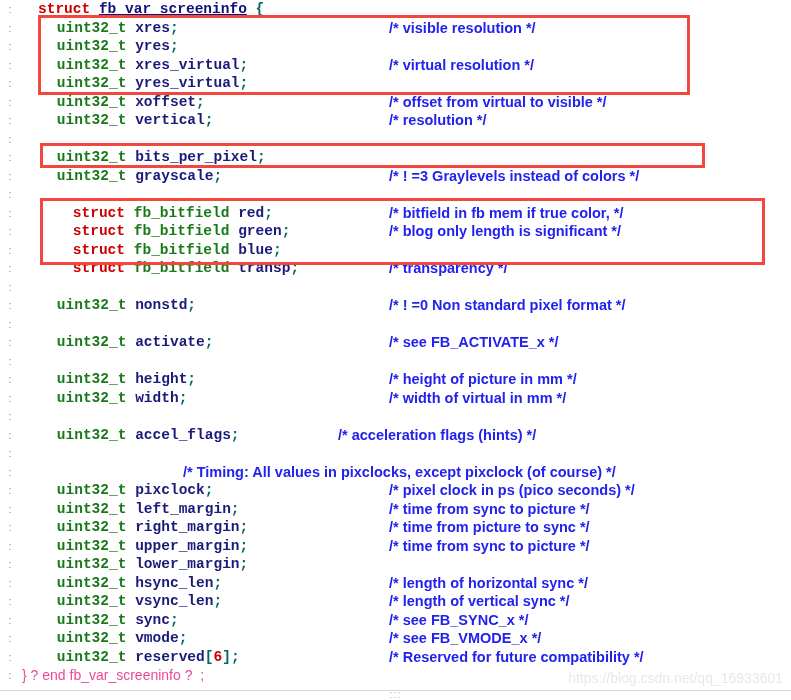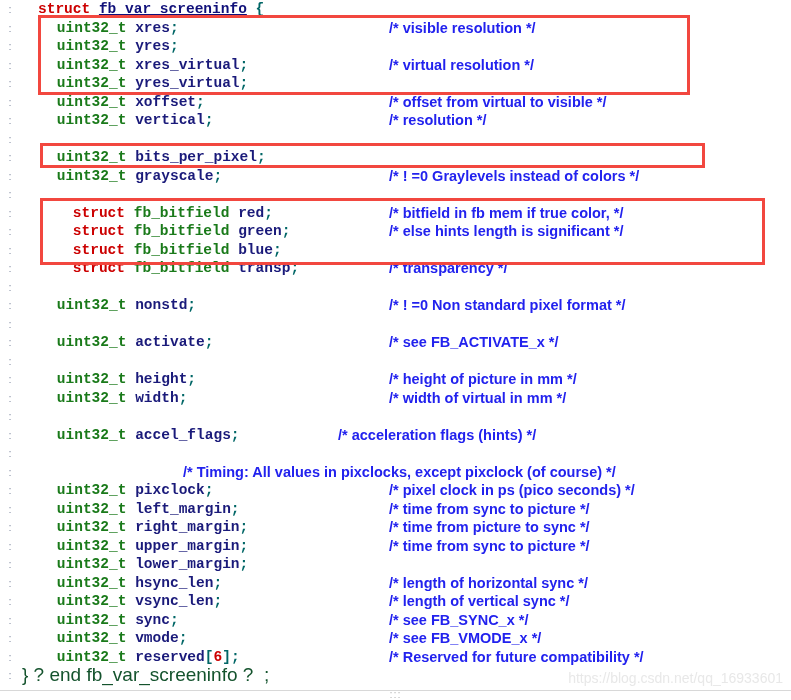--- a/index.html
+++ b/index.html
@@ -67,22 +67,22 @@
   .cmt.col-b { left: 338px; }
   .cmt.col-c { left: 183px; }
 
   
   .kw      { color: #cc0000; margin-left: 16px; }           
   .typ     { color: #1a7a1a; }           
   .idn     { color: #1a1a7a; }           
   .pun     { color: #006666; }           
   .num     { color: #cc0000; }           
   .hdr-nm  { color: #10107a; text-decoration: underline; }
-  .fold    { color: #14532d; font-weight: normal;
-             font-family: "Liberation Sans", sans-serif; font-size: 19px; }
+  .fold    { color: #ec4899; font-weight: normal;
+             font-family: "Liberation Sans", sans-serif; font-size: 14px; }
 
   
   .hl-box {
     position: absolute;
     border: 3px solid #f2473f;
     box-sizing: border-box;
     pointer-events: none;
     background: transparent;
   }
 
@@ -128,24 +128,24 @@
 
   <div id="lines-host">
       <div class="code-line" style="top: 18.5px; position: absolute; left: 0px; width: 791px;"><span class="gutter">:</span><span class="decl">    <span class="typ">uint32_t</span><span class="idn"> xres</span><span class="pun">;</span></span><span class="cmt col-a">/* visible resolution */</span></div>
       <div class="code-line" style="top: 37px; position: absolute; left: 0px; width: 791px;"><span class="gutter">:</span><span class="decl">    <span class="typ">uint32_t</span><span class="idn"> yres</span><span class="pun">;</span></span></div>
       <div class="code-line" style="top: 55.5px; position: absolute; left: 0px; width: 791px;"><span class="gutter">:</span><span class="decl">    <span class="typ">uint32_t</span><span class="idn"> xres_virtual</span><span class="pun">;</span></span><span class="cmt col-a">/* virtual resolution */</span></div>
       <div class="code-line" style="top: 74px; position: absolute; left: 0px; width: 791px;"><span class="gutter">:</span><span class="decl">    <span class="typ">uint32_t</span><span class="idn"> yres_virtual</span><span class="pun">;</span></span></div>
       <div class="code-line" style="top: 92.5px; position: absolute; left: 0px; width: 791px;"><span class="gutter">:</span><span class="decl">    <span class="typ">uint32_t</span><span class="idn"> xoffset</span><span class="pun">;</span></span><span class="cmt col-a">/* offset from virtual to visible */</span></div>
       <div class="code-line" style="top: 111px; position: absolute; left: 0px; width: 791px;"><span class="gutter">:</span><span class="decl">    <span class="typ">uint32_t</span><span class="idn"> vertical</span><span class="pun">;</span></span><span class="cmt col-a">/* resolution */</span></div>
       <div class="code-line" style="top: 129.5px; position: absolute; left: 0px; width: 791px;"><span class="gutter">:</span></div>
       <div class="code-line" style="top: 148px; position: absolute; left: 0px; width: 791px;"><span class="gutter">:</span><span class="decl">    <span class="typ">uint32_t</span><span class="idn"> bits_per_pixel</span><span class="pun">;</span></span></div>
-      <div class="code-line" style="top: 166.5px; position: absolute; left: 0px; width: 791px;"><span class="gutter">:</span><span class="decl">    <span class="typ">uint32_t</span><span class="idn"> grayscale</span><span class="pun">;</span></span><span class="cmt col-a">/* ! =0 Graylevels instead of colors */</span></div>
+      <div class="code-line" style="top: 166.5px; position: absolute; left: 0px; width: 791px;"><span class="gutter">:</span><span class="decl">    <span class="typ">uint32_t</span><span class="idn"> grayscale</span><span class="pun">;</span></span><span class="cmt col-a">/* ! =3 Graylevels instead of colors */</span></div>
       <div class="code-line" style="top: 185px; position: absolute; left: 0px; width: 791px;"><span class="gutter">:</span></div>
       <div class="code-line" style="top: 203.5px; position: absolute; left: 0px; width: 791px;"><span class="gutter">:</span><span class="decl">    <span class="kw">struct</span><span class="typ"> fb_bitfield</span><span class="idn"> red</span><span class="pun">;</span></span><span class="cmt col-a">/* bitfield in fb mem if true color, */</span></div>
-      <div class="code-line" style="top: 222px; position: absolute; left: 0px; width: 791px;"><span class="gutter">:</span><span class="decl">    <span class="kw">struct</span><span class="typ"> fb_bitfield</span><span class="idn"> green</span><span class="pun">;</span></span><span class="cmt col-a">/* else hints length is significant */</span></div>
+      <div class="code-line" style="top: 222px; position: absolute; left: 0px; width: 791px;"><span class="gutter">:</span><span class="decl">    <span class="kw">struct</span><span class="typ"> fb_bitfield</span><span class="idn"> green</span><span class="pun">;</span></span><span class="cmt col-a">/* blog only length is significant */</span></div>
       <div class="code-line" style="top: 240.5px; position: absolute; left: 0px; width: 791px;"><span class="gutter">:</span><span class="decl">    <span class="kw">struct</span><span class="typ"> fb_bitfield</span><span class="idn"> blue</span><span class="pun">;</span></span></div>
       <div class="code-line" style="top: 259px; position: absolute; left: 0px; width: 791px;"><span class="gutter">:</span><span class="decl">    <span class="kw">struct</span><span class="typ"> fb_bitfield</span><span class="idn"> transp</span><span class="pun">;</span></span><span class="cmt col-a">/* transparency */</span></div>
       <div class="code-line" style="top: 277.5px; position: absolute; left: 0px; width: 791px;"><span class="gutter">:</span></div>
       <div class="code-line" style="top: 296px; position: absolute; left: 0px; width: 791px;"><span class="gutter">:</span><span class="decl">    <span class="typ">uint32_t</span><span class="idn"> nonstd</span><span class="pun">;</span></span><span class="cmt col-a">/* ! =0 Non standard pixel format */</span></div>
       <div class="code-line" style="top: 314.5px; position: absolute; left: 0px; width: 791px;"><span class="gutter">:</span></div>
       <div class="code-line" style="top: 333px; position: absolute; left: 0px; width: 791px;"><span class="gutter">:</span><span class="decl">    <span class="typ">uint32_t</span><span class="idn"> activate</span><span class="pun">;</span></span><span class="cmt col-a">/* see FB_ACTIVATE_x */</span></div>
       <div class="code-line" style="top: 351.5px; position: absolute; left: 0px; width: 791px;"><span class="gutter">:</span></div>
       <div class="code-line" style="top: 370px; position: absolute; left: 0px; width: 791px;"><span class="gutter">:</span><span class="decl">    <span class="typ">uint32_t</span><span class="idn"> height</span><span class="pun">;</span></span><span class="cmt col-a">/* height of picture in mm */</span></div>
       <div class="code-line" style="top: 388.5px; position: absolute; left: 0px; width: 791px;"><span class="gutter">:</span><span class="decl">    <span class="typ">uint32_t</span><span class="idn"> width</span><span class="pun">;</span></span><span class="cmt col-a">/* width of virtual in mm */</span></div>
       <div class="code-line" style="top: 407px; position: absolute; left: 0px; width: 791px;"><span class="gutter">:</span></div>

